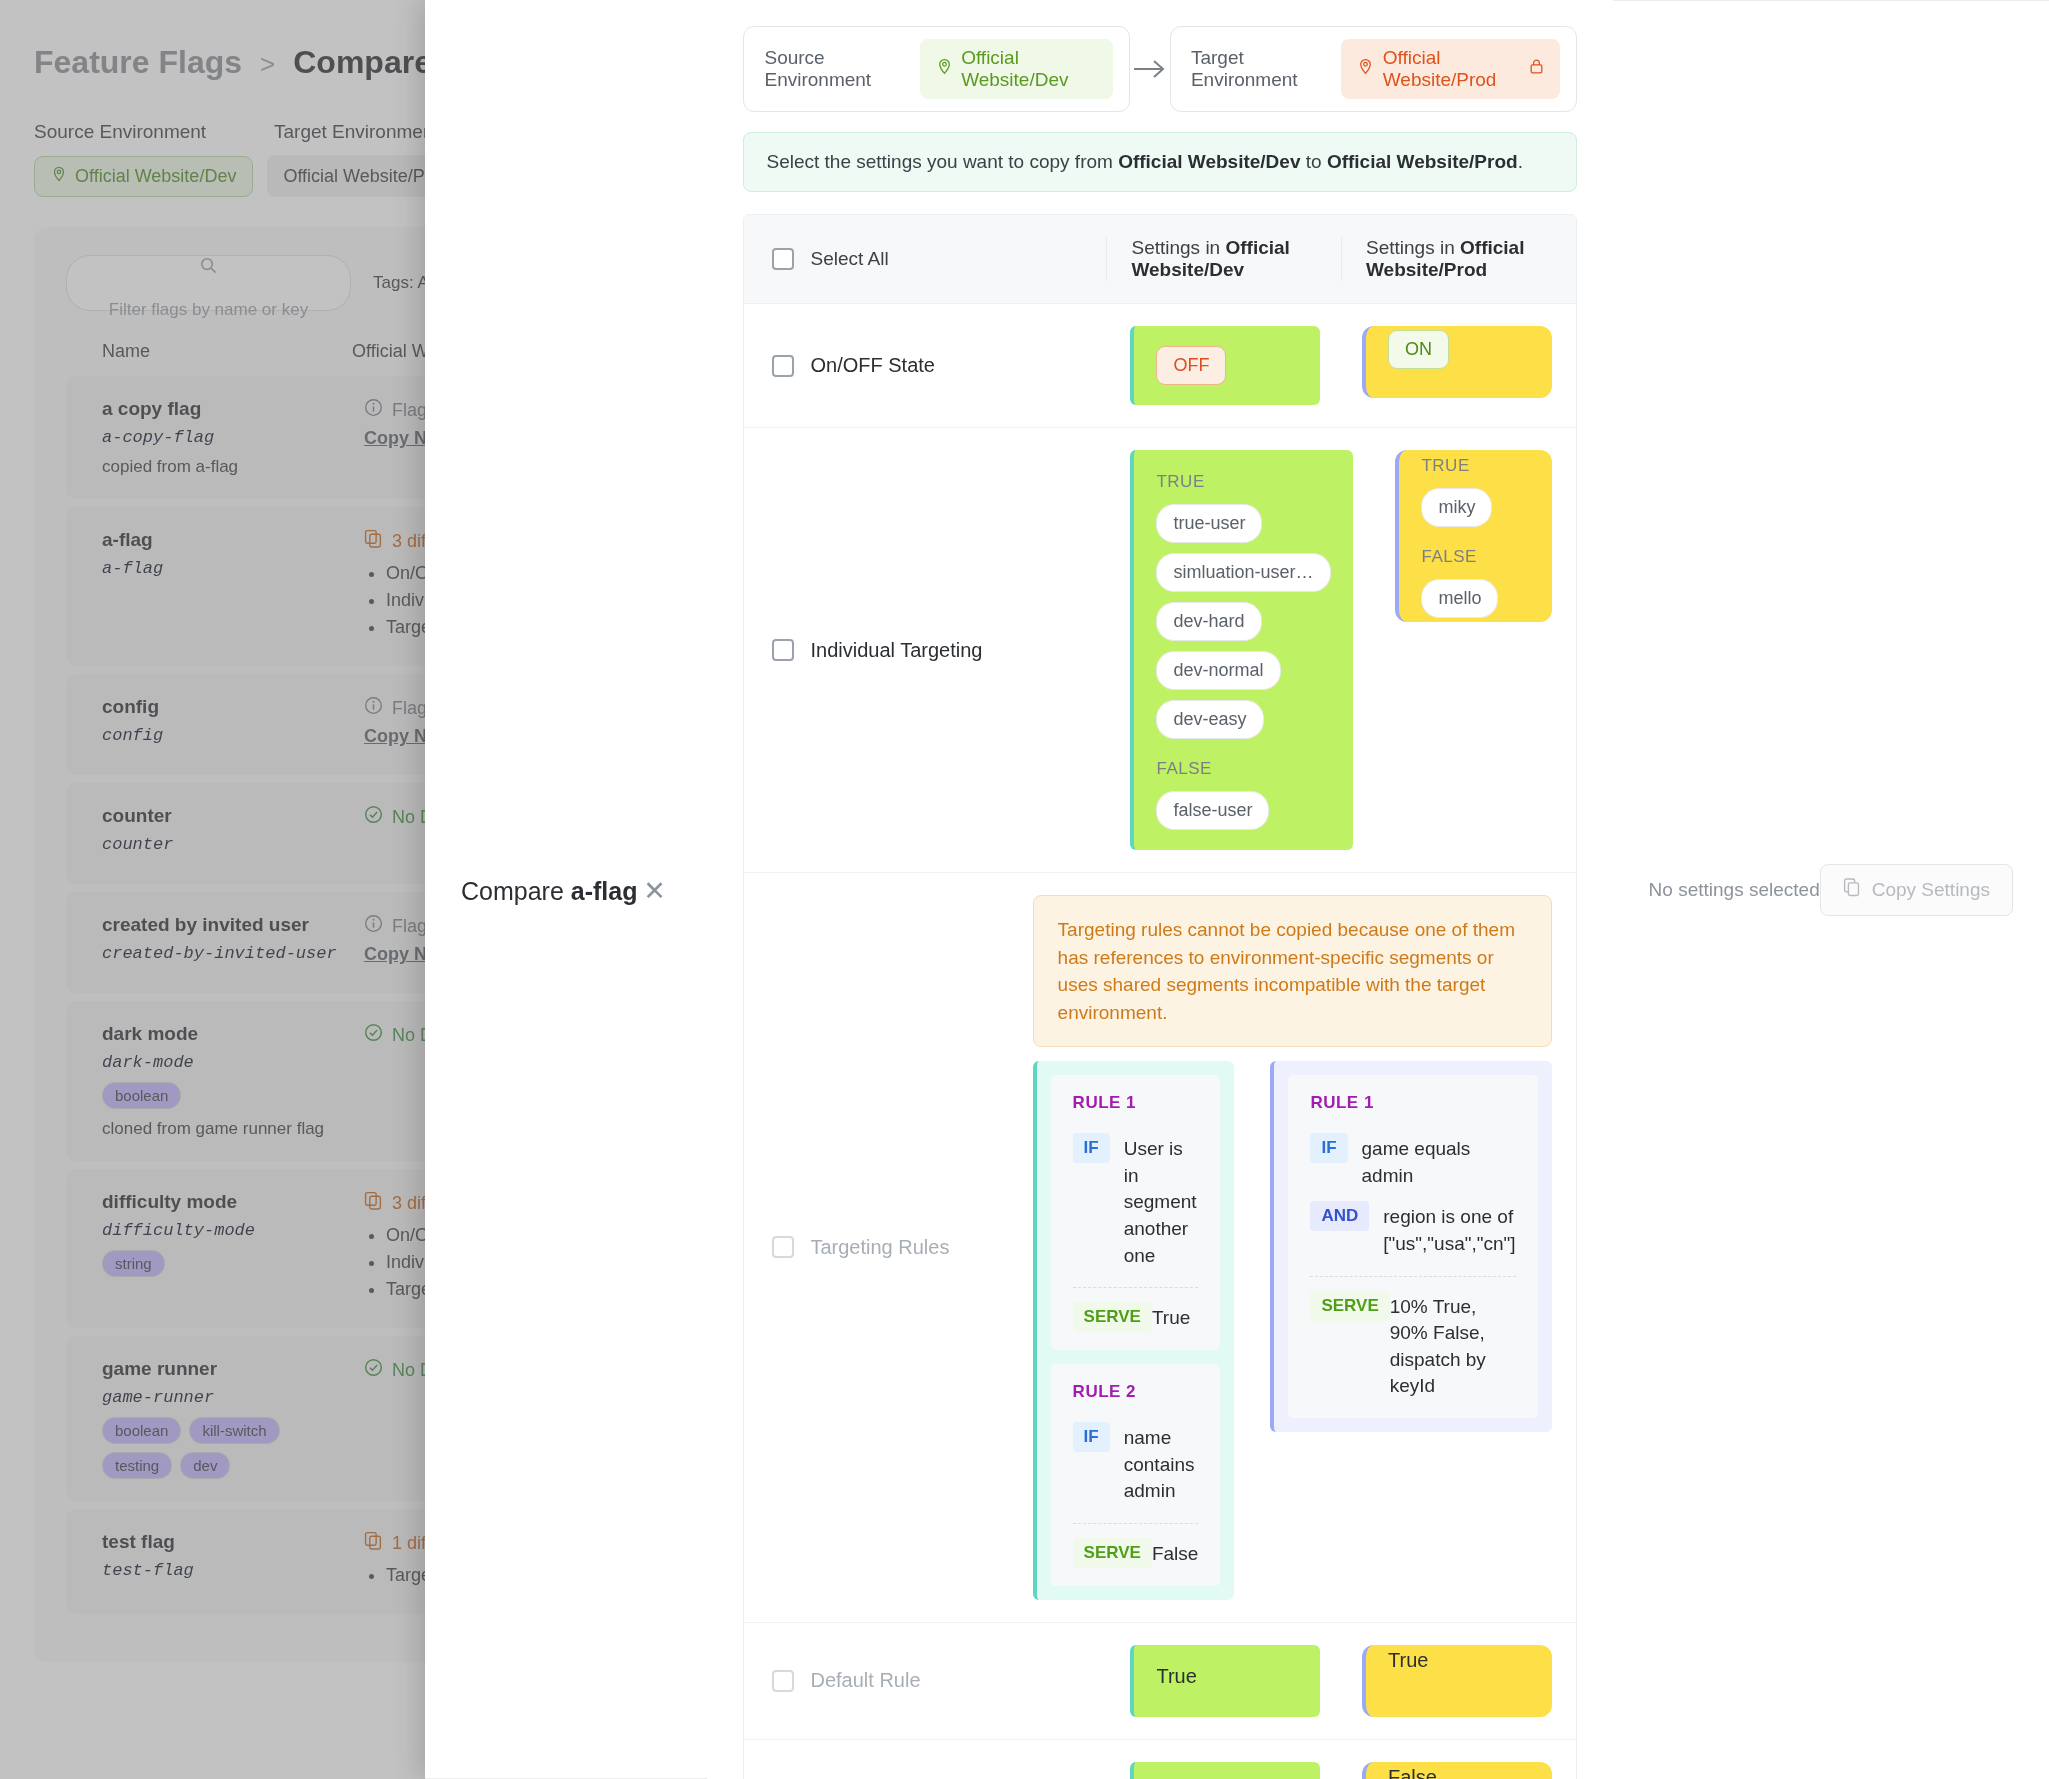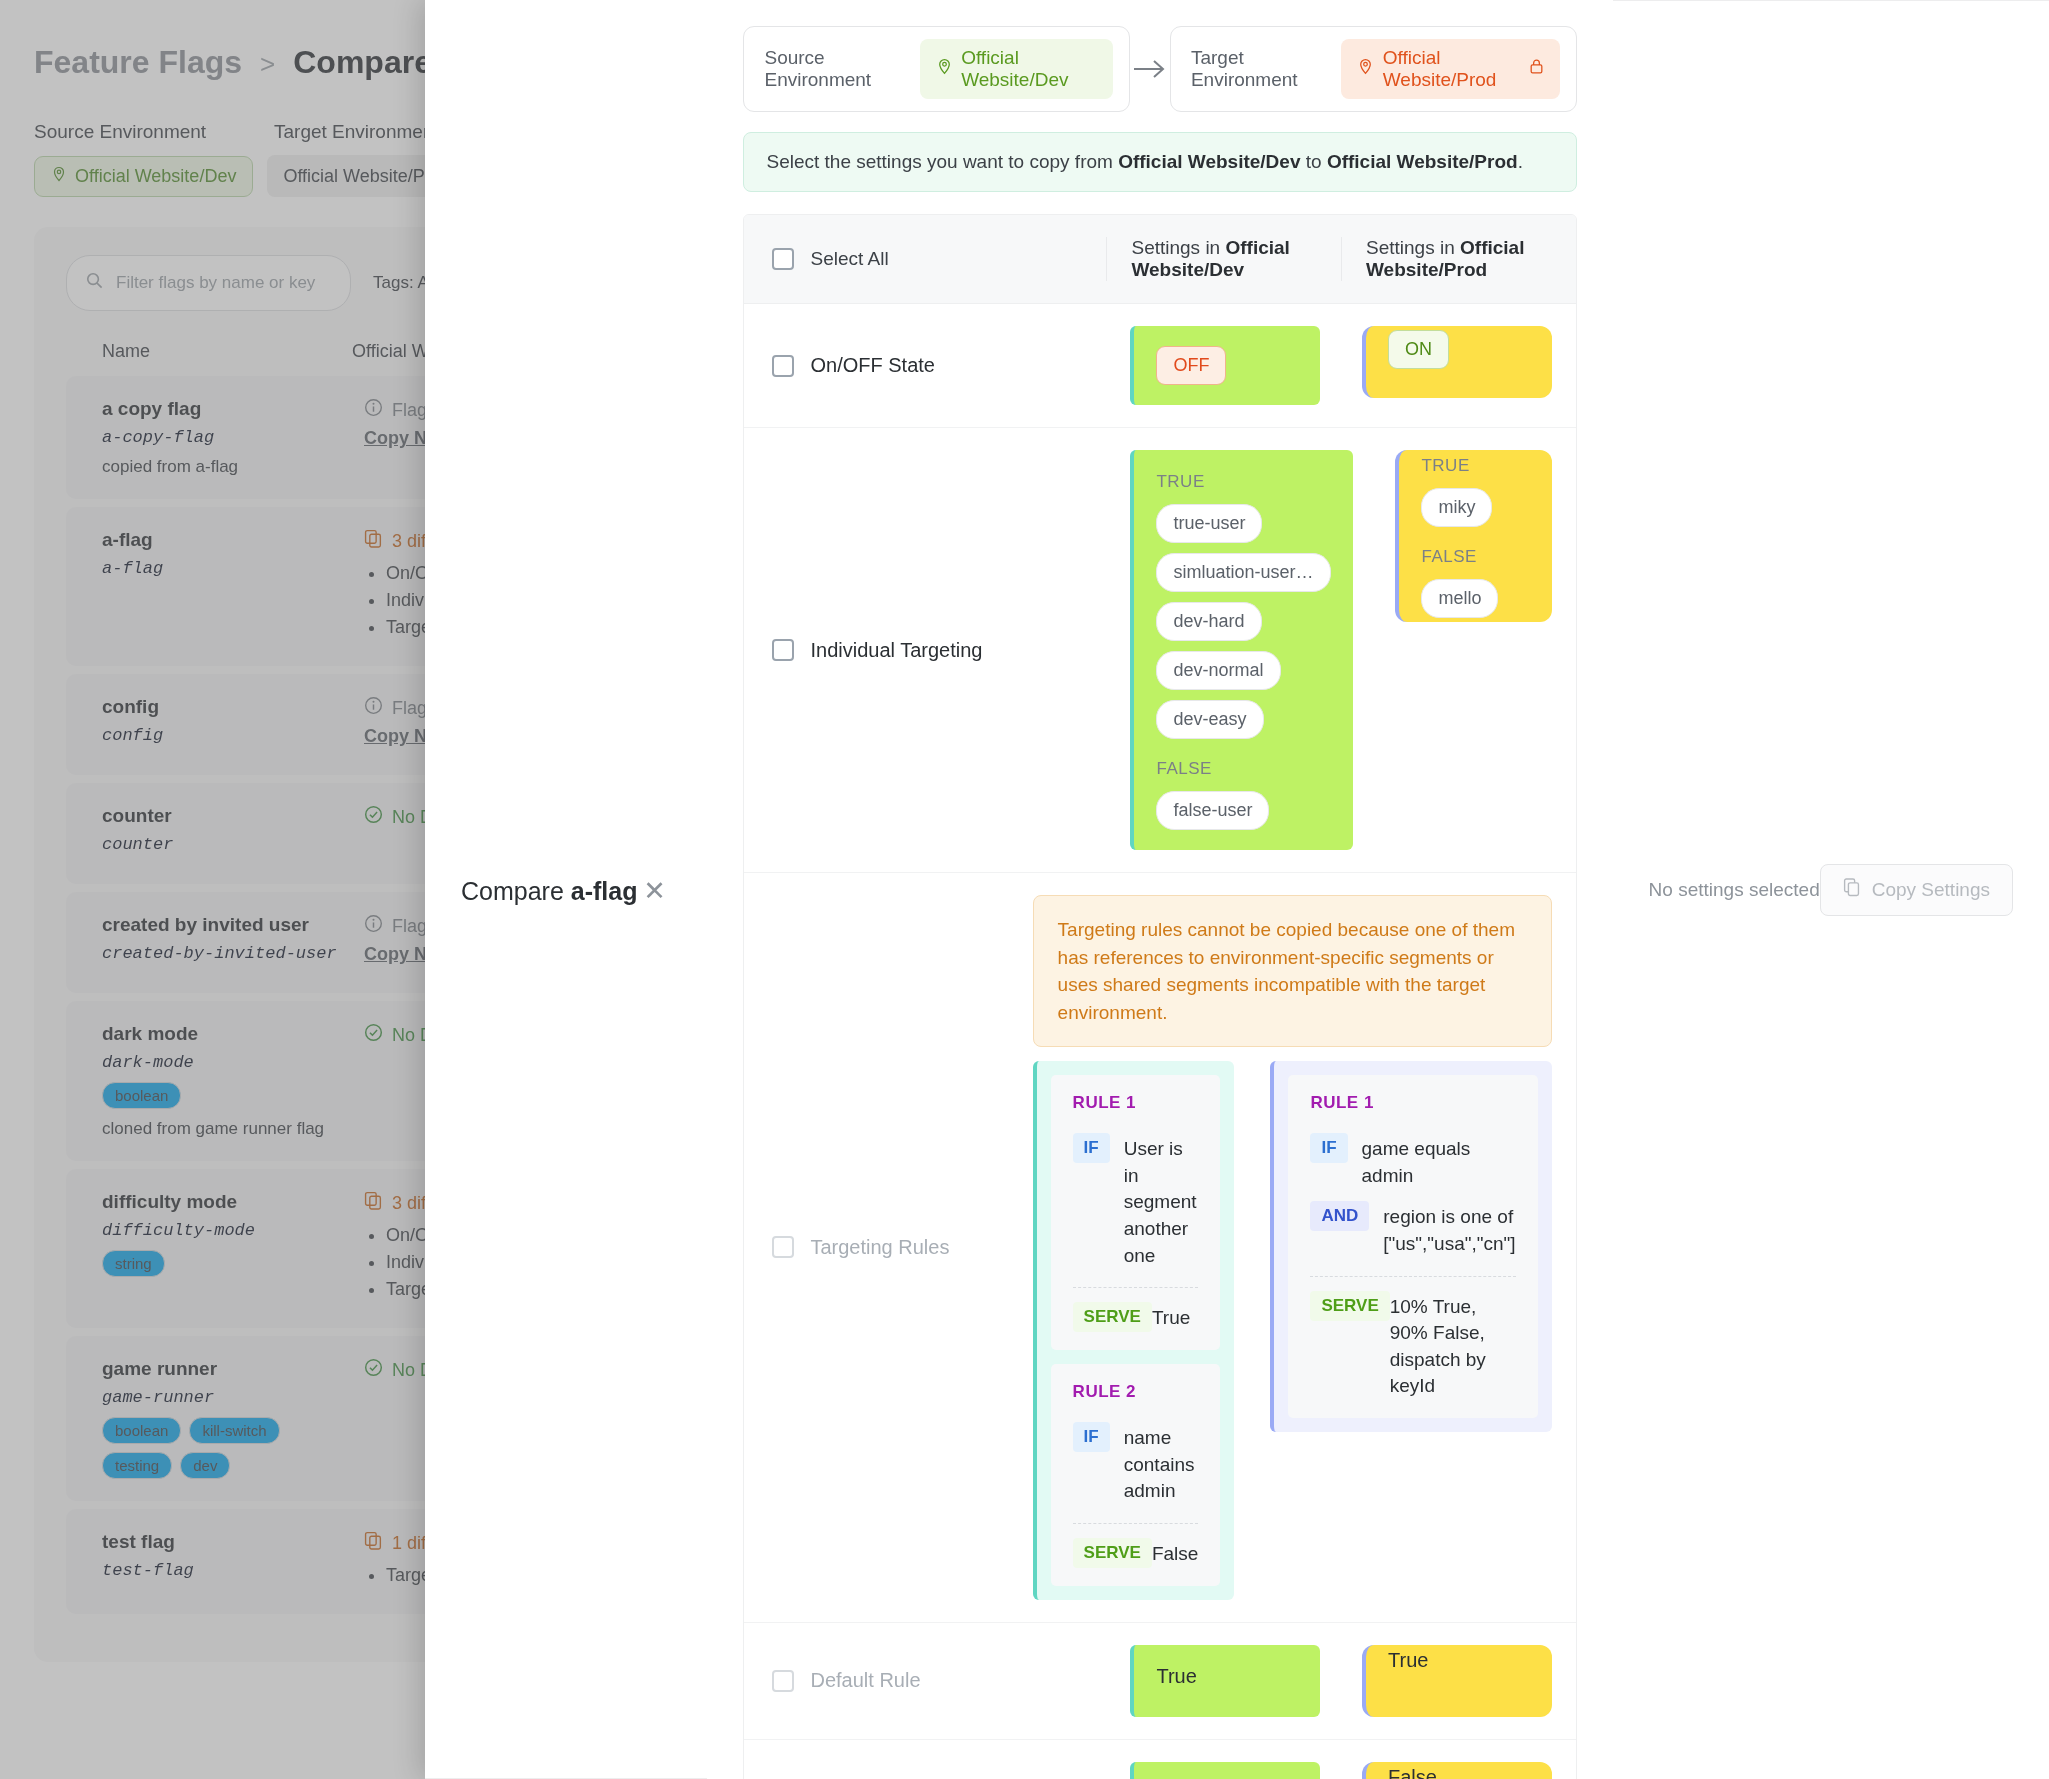--- a/index.html
+++ b/index.html
@@ -49,41 +49,41 @@
   }
 
   .panel {
     margin-top: 30px;
     background:#f7f7f8;
     border-radius: 14px;
     padding: 28px 32px 40px 32px;
   }
   .filter-row { display:flex; align-items:center; gap:22px; margin-bottom: 30px;}
   .filter-input {
-    display:flex; align-items:center; gap:12px;
+    display:flex; align-items:center; gap:20px;
     width: 285px; height:56px; border:1px solid #dcdee1; border-radius: 24px;
-    background:#fff; padding: 0 18px; color:#9aa0a6; font-size:17px;
+    background:#fff; padding: 0 18px; color:#9aa0a6; font-size:17px;flex-direction:column;
   }
   .tags-lbl { font-size:17px; color:#3c4147; }
 
   .tbl-head { display:flex; padding: 0 36px 14px 36px; }
   .tbl-head .c1 { width: 250px; font-size:18px; color:#3c4147; }
   .tbl-head .c2 { font-size:18px; color:#3c4147; }
 
   .flag-row {
     display:flex; align-items:flex-start;
     background:#f1f1f2; border-radius:10px;
     margin-bottom: 8px; padding: 22px 36px; min-height: 96px;
   }
   .flag-col-name { width: 250px; }
   .flag-name { font-size:19px; font-weight:bold; color:#2b2f33; margin-bottom:8px;}
   .flag-key { font-family:"Liberation Mono", monospace; font-size:17px; color:#0f172a; margin-bottom:8px;font-style:italic;}
   .flag-note{ font-size:17px; color:#3c4147; margin-top:10px;}
   .tagpills { display:flex; gap:8px; flex-wrap:wrap; margin-top:10px;}
-  .tagpill { border:1px solid #cfd3d7; border-radius:13px; padding:4px 12px; font-size:15px; color:#3c4147; background:#0ea5e9;}
+  .tagpill { border:1px solid #cfd3d7; border-radius:13px; padding:4px 12px; font-size:15px; color:#3c4147; background:#c4b5fd;}
   .flag-col-status { flex:1; padding-left: 12px; }
   .st-line { display:flex; align-items:center; gap:9px; font-size:18px; }
   .st-nodiff { color:#3e8e41; }
   .st-diff { color:#c4641d; }
   .st-missing { color:#7b8087; }
   .st-copy { color:#5b6169; text-decoration:underline; font-weight:bold; font-size:18px; display:block; margin-top:6px;}
   .diff-list { margin: 10px 0 0 0; padding-left: 22px; }
   .diff-list li { font-size:18px; color:#3c4147; margin-bottom:6px;}
 
   

